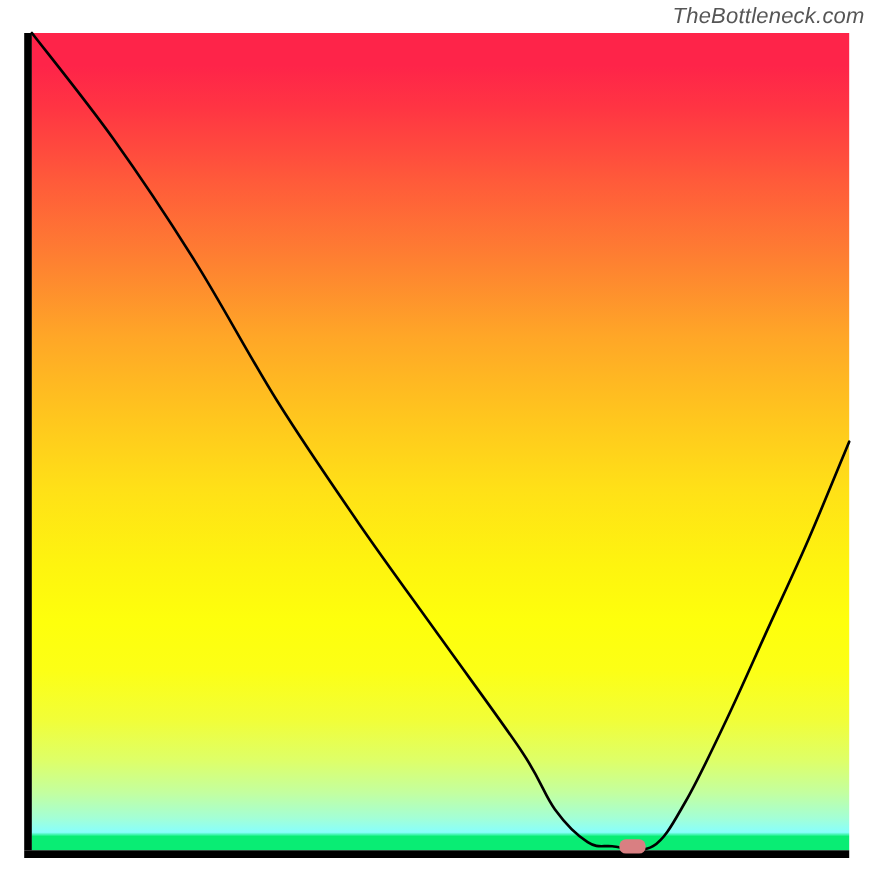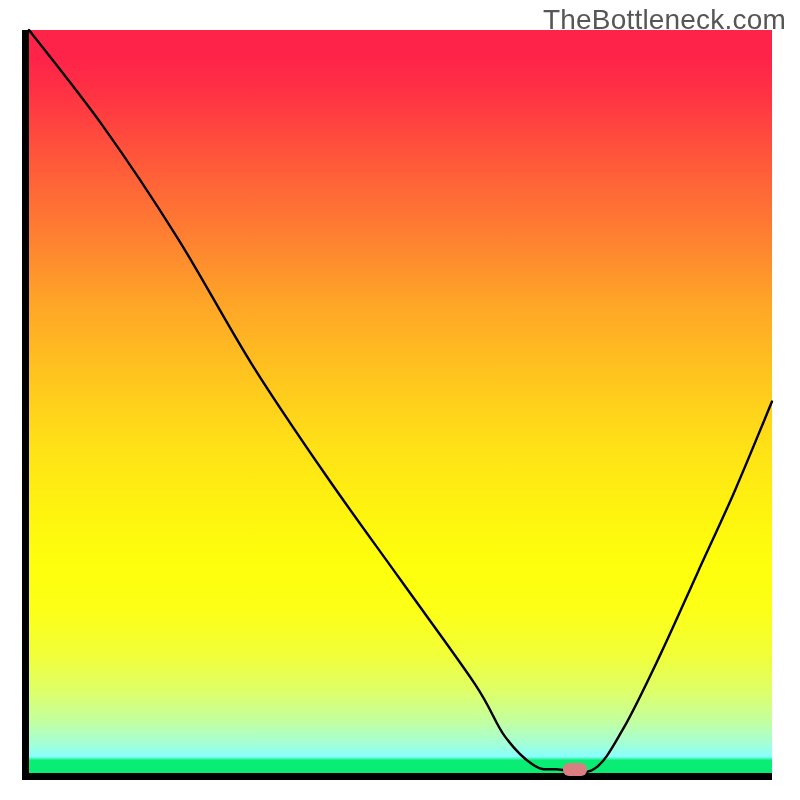--- a/index.html
+++ b/index.html
@@ -8,23 +8,24 @@
     position: relative;
     width: 800px;
     height: 800px;
     background: #fff;
   }
   .attribution {
     position: absolute;
     top: 4px;
     right: 14px;
     font-family: Arial, Helvetica, sans-serif;
-    font-size: 28px;
+    font-size: 20px;
     color: #565656;
     letter-spacing: 0.2px;
+    font-style: italic;
   }
   .plot-area {
     position: absolute;
     left: 29px;
     top: 30px;
     width: 743px;
     height: 743px;
     background: linear-gradient(
       to bottom,
       #fe2449 0%,

